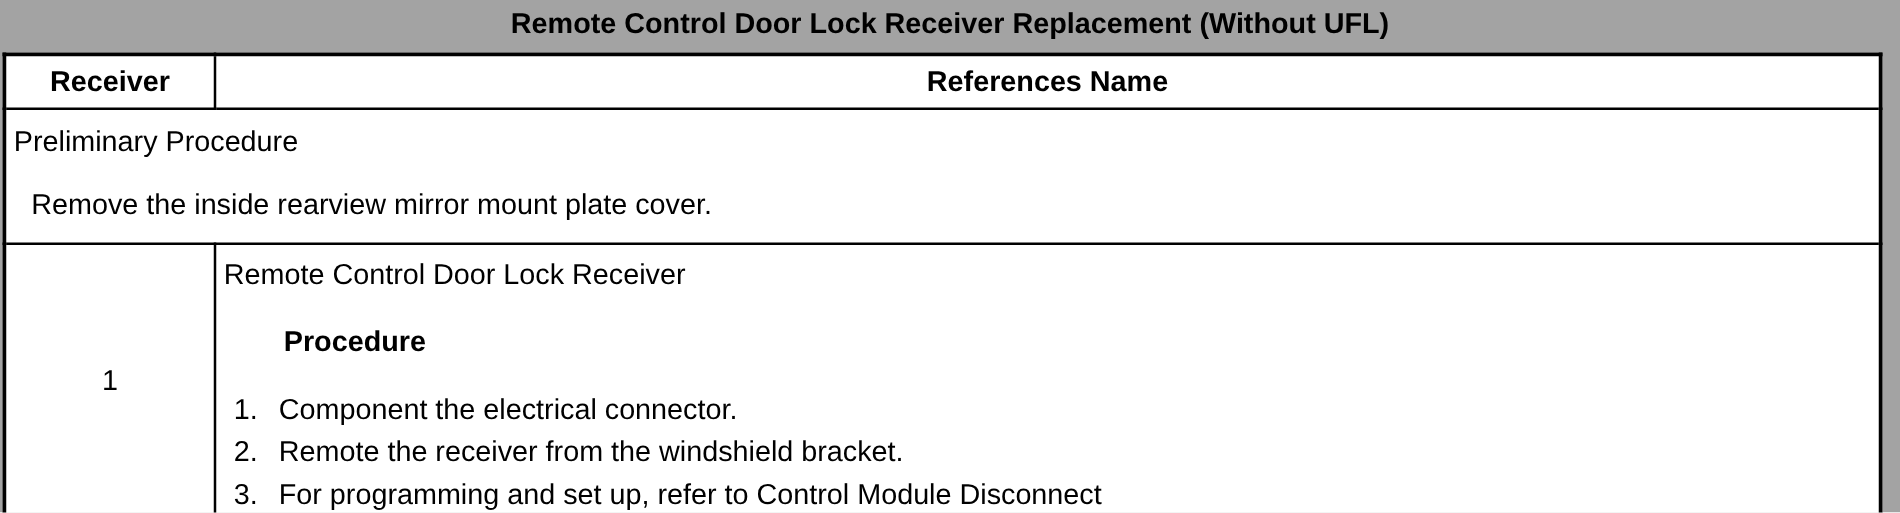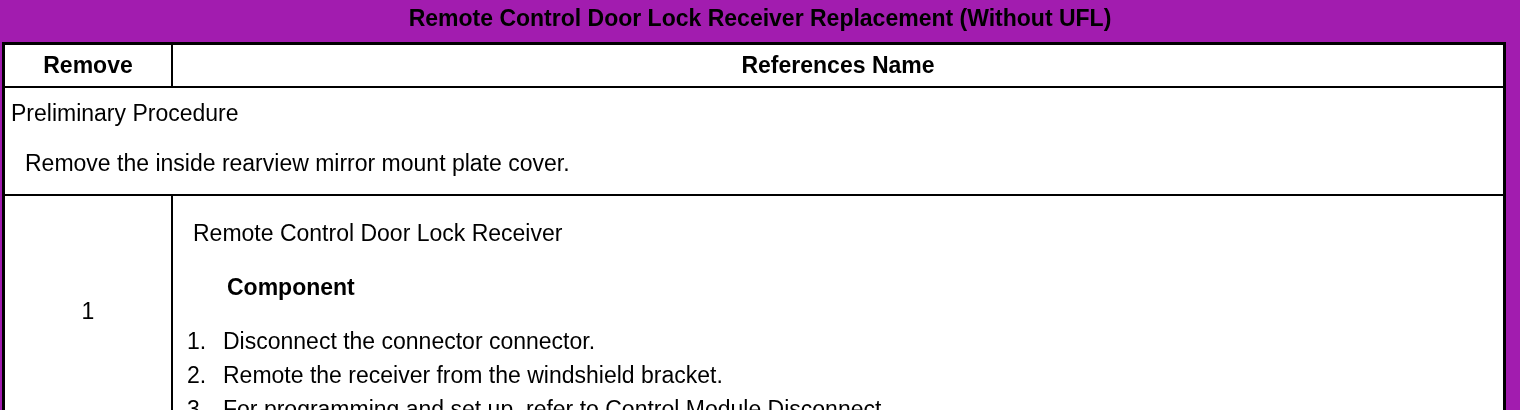--- a/index.html
+++ b/index.html
@@ -10,21 +10,21 @@
     height: 410px;
     overflow: hidden;
     font-family: "Liberation Sans", sans-serif;
     color: #000000;
     -webkit-font-smoothing: none;
   }
   .page {
     position: relative;
     width: 1520px;
     height: 410px;
-    background: #a21caf;
+    background: #a3a3a3;
   }
   .doc-title {
     position: absolute;
     top: 4px;
     left: 0;
     width: 100%;
     text-align: center;
     font-size: 23px;
     font-weight: bold;
     line-height: 28px;
@@ -79,21 +79,21 @@
     text-align: center;
     vertical-align: middle;
     font-size: 23px;
     line-height: 1;
   }
   tr.component-row td.component-cell {
     height: 212px;
     padding: 0 6px;
   }
   .component-name {
-    margin: 14px;
+    margin: 0;
     padding-top: 6px;
     line-height: 34px;
   }
   .procedure-heading {
     margin: 20px 0 0 48px;
     font-weight: bold;
     line-height: 34px;
   }
   ol.steps {
     list-style: none;
@@ -115,42 +115,42 @@
 </head>
 <body>
 
 <div class="page">
 
   <div class="doc-title">Remote Control Door Lock Receiver Replacement (Without UFL)</div>
 
   <table class="parts-table">
     <tbody>
         <tr class="header-row">
-      <th class="callout-col">Remove</th>
+      <th class="callout-col">Receiver</th>
       <th>References Name</th>
     </tr>
 
     <tr class="preliminary-row">
       <td colspan="2">
         <p class="prelim-heading">Preliminary Procedure</p>
         <p class="prelim-text">Remove the inside rearview mirror mount plate cover.</p>
       </td>
     </tr>
 
     <tr class="component-row">
       <td class="callout-cell">
         <span>1</span>
       </td>
       <td class="component-cell">
         <p class="component-name">Remote Control Door Lock Receiver</p>
-        <p class="procedure-heading">Component</p>
+        <p class="procedure-heading">Procedure</p>
         <ol class="steps">
           <li>
             <span class="step-num">1.</span>
-            <span class="step-text">Disconnect the connector connector.</span>
+            <span class="step-text">Component the electrical connector.</span>
           </li>
           <li>
             <span class="step-num">2.</span>
             <span class="step-text">Remote the receiver from the windshield bracket.</span>
           </li>
           <li>
             <span class="step-num">3.</span>
             <span class="step-text">For programming and set up, refer to Control Module Disconnect</span>
           </li>
         </ol>

